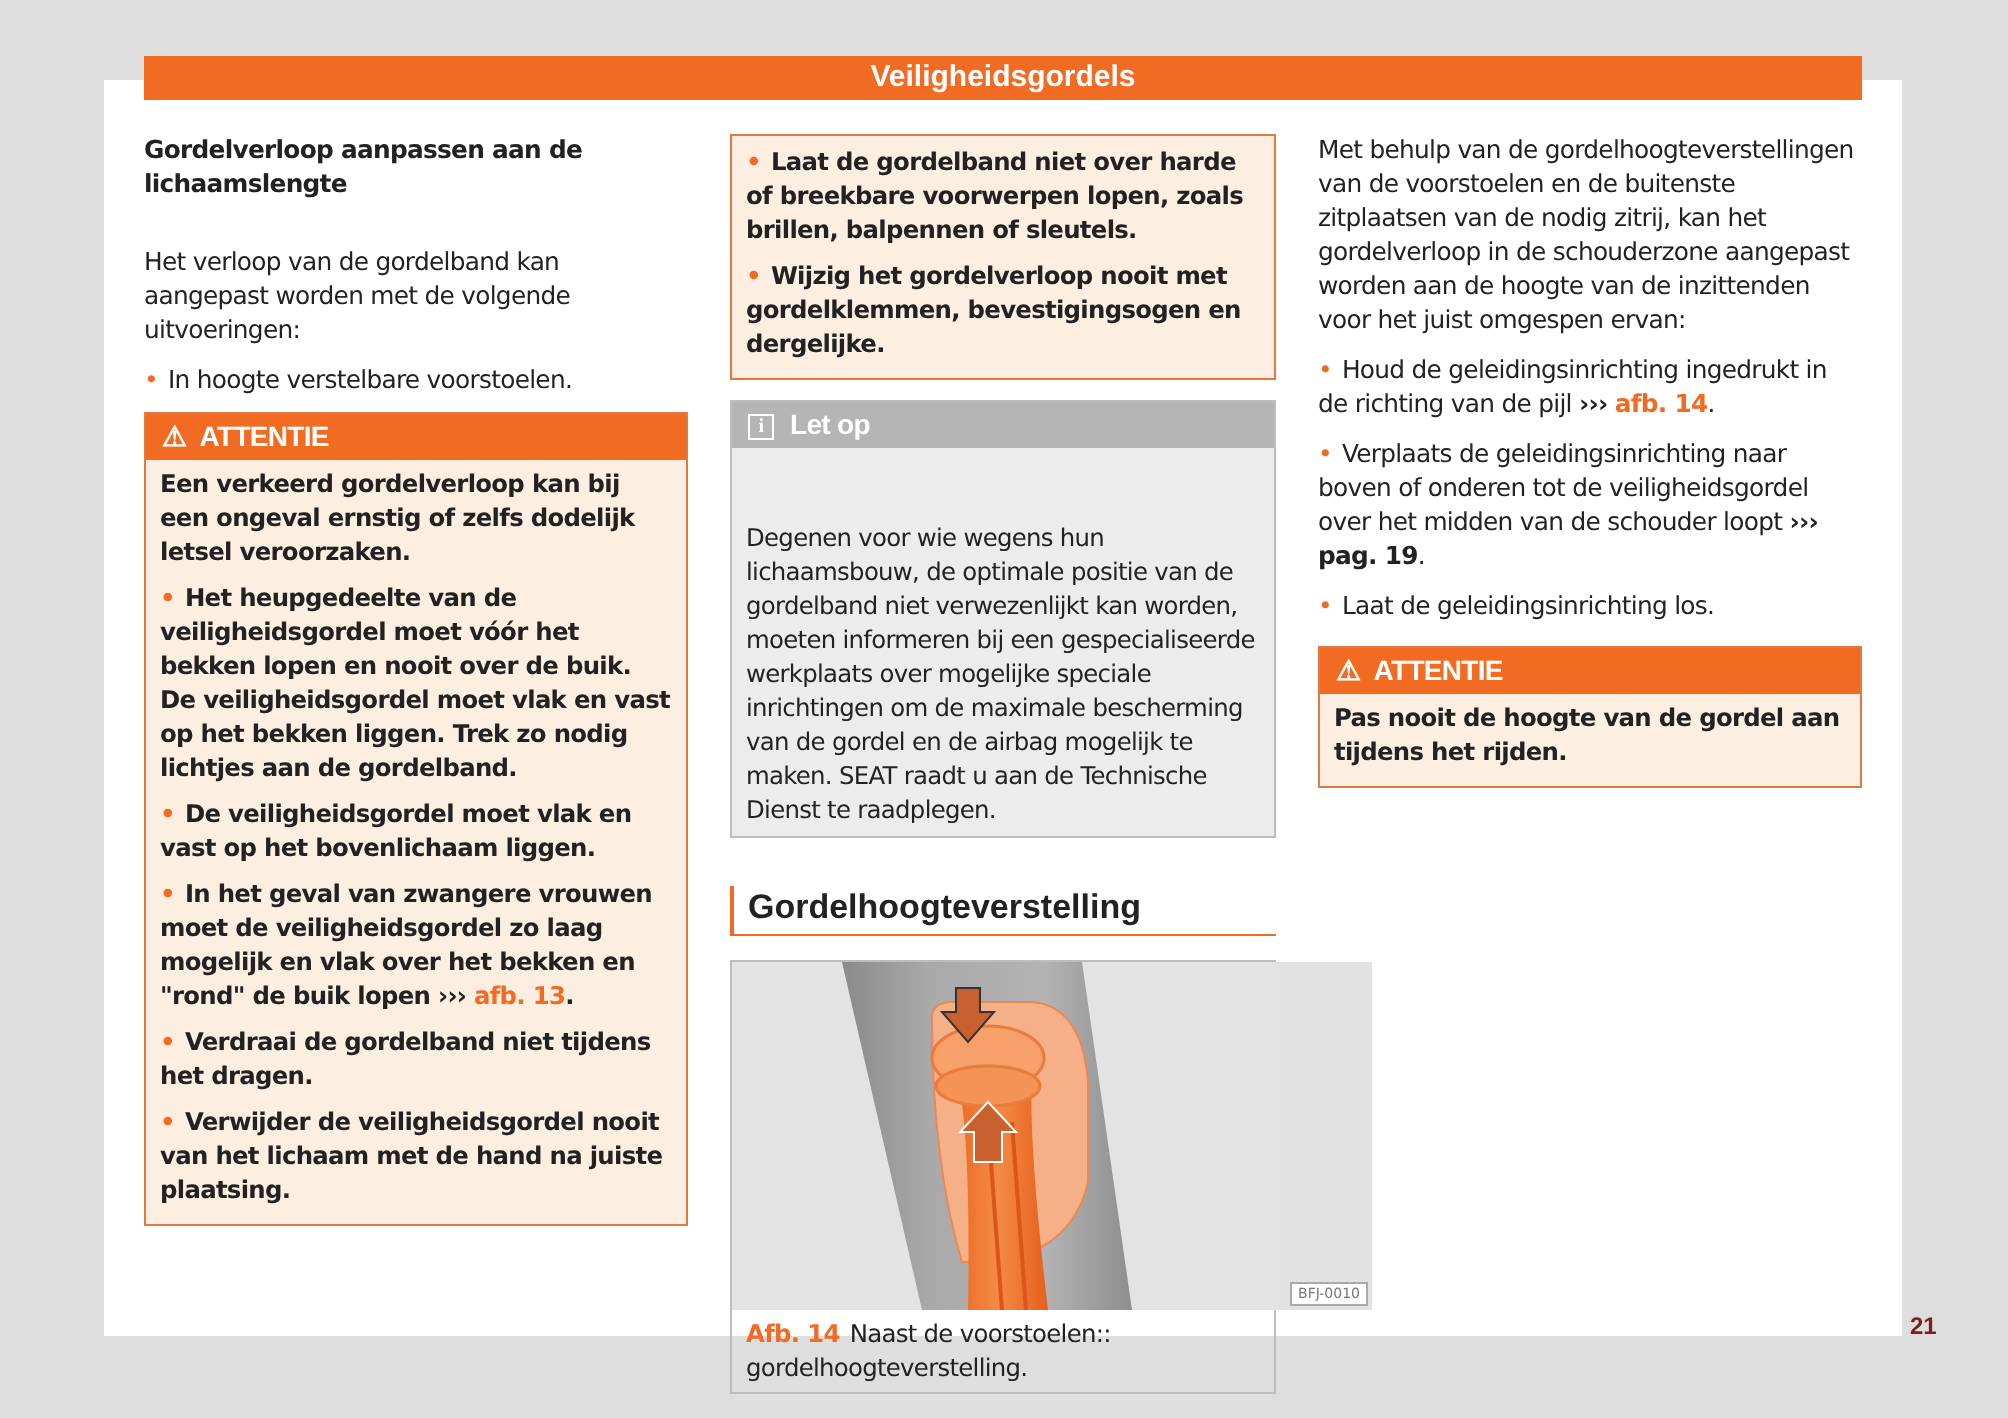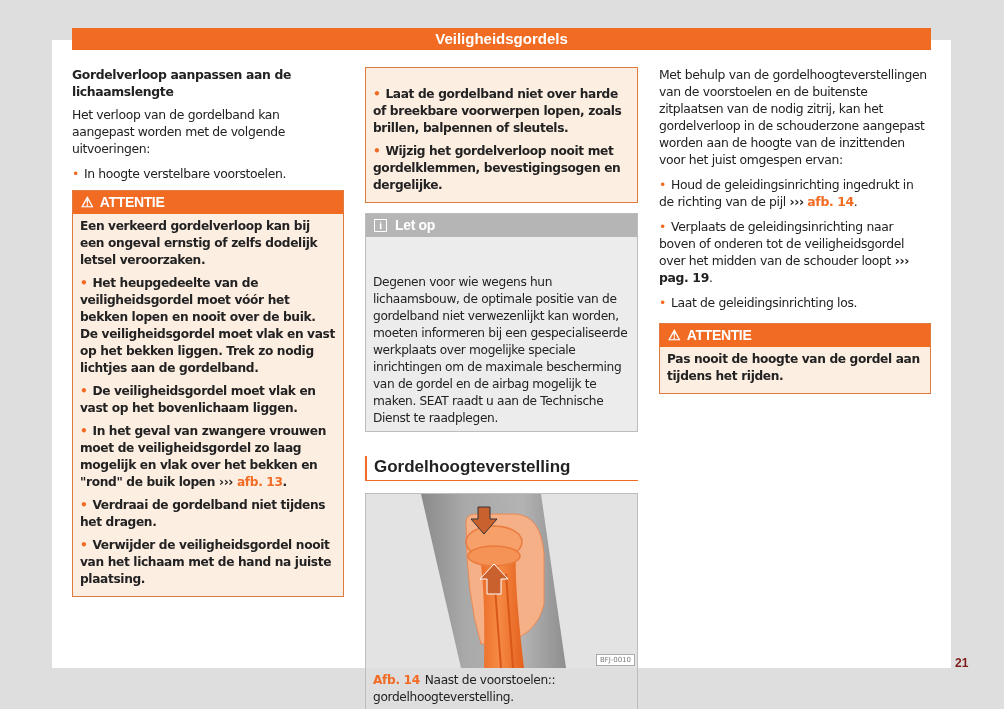--- a/index.html
+++ b/index.html
@@ -17,21 +17,21 @@
   }
   .page-num {
     position:absolute; left:955px; top:656px; font-family:"Liberation Sans", sans-serif;
     font-size:12px; color:#7f1d1d; font-weight:bold;
   }
   .col { position:absolute; top:66px; font-size:12.4px; line-height:17px; letter-spacing:-0.35px; }
   .col1 { left:72px; width:272px; }
   .col2 { left:365px; width:273px; }
   .col3 { left:659px; width:272px; }
   p { margin:0 0 8px 0; }
-  .h-bold { font-weight:bold; font-size:12.4px; margin-bottom:6px; }
+  .h-bold { font-weight:bold; font-size:12.4px; margin-bottom:22px; }
   .bullet::before { content:"•"; color:#f26b23; margin-right:5px; }
   .link { color:#f26b23; font-weight:bold; }
   .arrows { font-weight:bold; }
   .warn-box {
     border:1px solid #e07a3e; background:#fdeee2; margin-bottom:10px;
   }
   .warn-head {
     background:#f26b23; color:#fff; font-family:"Liberation Sans", sans-serif; font-weight:bold;
     font-size:14px; padding:3px 8px; line-height:17px;
   }
@@ -50,21 +50,21 @@
   }
   .note-body { padding:4px 7px 4px 7px; font-weight:normal; font-size:12.2px;margin-top:33px; }
   .section-head {
     font-family:"Liberation Sans", sans-serif; font-weight:bold; font-size:17px; letter-spacing:0;
     border-left:2px solid #f26b23; border-bottom:1px solid #f26b23; padding:2px 0 5px 7px;
     margin-top:24px; margin-bottom:12px;
   }
   .figure {
     border:1px solid #bdbdbd; width:271px;
   }
-  .fig-img { position:relative; width:271px; height:174px; background:#e2e2e2; overflow:hidden; }
+  .fig-img { position:relative; width:320px; height:174px; background:#e2e2e2; overflow:hidden; }
   .fig-code {
     position:absolute; right:2px; bottom:2px; background:#fff; border:1px solid #aaa; font-size:7px;
     color:#777; padding:0 3px; line-height:10px; letter-spacing:0;
   }
   .fig-caption { padding:4px 7px 3px 7px; font-size:12.2px; }
   .fig-label { color:#f26b23; font-weight:bold; margin-right:5px; }
 </style>
 </head>
 <body>
 
@@ -87,21 +87,21 @@
       <p class="bullet">De veiligheidsgordel moet vlak en vast op het bovenlichaam liggen.</p>
       <p class="bullet"><span>In het geval van zwangere vrouwen moet de veiligheidsgordel zo laag mogelijk en vlak over het bekken en "rond" de buik lopen</span> <span class="arrows">›››</span> <span class="link">afb. 13</span>.</p>
       <p class="bullet">Verdraai de gordelband niet tijdens het dragen.</p>
       <p class="bullet">Verwijder de veiligheidsgordel nooit van het lichaam met de hand na juiste plaatsing.</p>
     </div>
   </div>
 </div>
 
 <div class="col col2">
   <div class="warn-box" style="margin-top:1px;">
-    <div class="warn-body" style="padding-top:18px;">
+    <div class="warn-body" style="padding-top:5px;">
       <p class="bullet">Laat de gordelband niet over harde of breekbare voorwerpen lopen, zoals brillen, balpennen of sleutels.</p>
       <p class="bullet">Wijzig het gordelverloop nooit met gordelklemmen, bevestigingsogen en dergelijke.</p>
     </div>
   </div>
 
   <div class="note-box">
     <div class="note-head">
       <span class="info-icon">i</span><span>Let op</span>
     </div>
     <div class="note-body">Degenen voor wie wegens hun lichaamsbouw, de optimale positie van de gordelband niet verwezenlijkt kan worden, moeten informeren bij een gespecialiseerde werkplaats over mogelijke speciale inrichtingen om de maximale bescherming van de gordel en de airbag mogelijk te maken. SEAT raadt u aan de Technische Dienst te raadplegen.</div>

